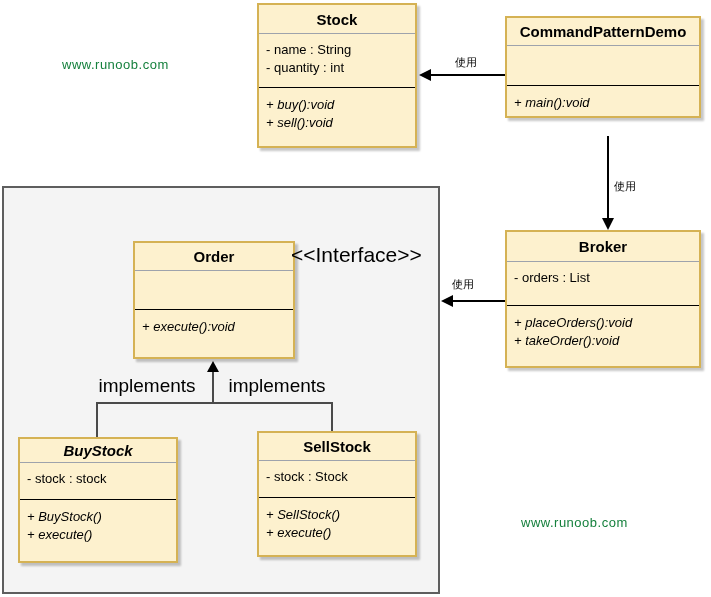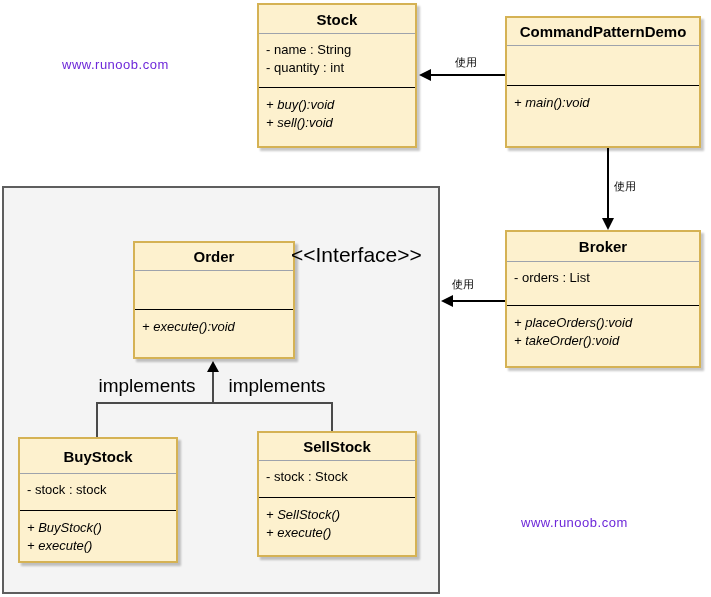--- a/index.html
+++ b/index.html
@@ -39,21 +39,21 @@
     position:absolute; font-size:11px; line-height:16px;
     white-space:nowrap; background:transparent;
   }
   .edge-label.center { transform:translateX(-50%); }
   .impl-label { font-size:19px; color:#000; }
   .stereotype {
     position:absolute; left:291px; top:243px; width:104px;
     font-size:21px; text-align:center; white-space:nowrap;
   }
   .watermark {
-    position:absolute; font-size:13px; color:#6d28d9;
+    position:absolute; font-size:13px; color:#15803d;
     letter-spacing:0.5px; white-space:nowrap;
   }
 </style>
 </head>
 <body>
 
 <div class="canvas">
 
   <div class="container-box"></div>
 
@@ -84,21 +84,21 @@
     <div class="uml-attrs" style="height:54px;">
       <div class="uml-line">- name : String</div>
       <div class="uml-line">- quantity : int</div>
     </div>
     <div class="uml-methods">
       <div class="uml-line">+ buy():void</div>
       <div class="uml-line">+ sell():void</div>
     </div>
   </div>
 
-  <div class="uml-class" style="left:505px;top:16px;width:196px;height:132px;">
+  <div class="uml-class" style="left:505px;top:16px;width:196px;height:102px;">
     <div class="uml-title" style="height:28px;">CommandPatternDemo</div>
     <div class="uml-attrs" style="height:40px;"></div>
     <div class="uml-methods">
       <div class="uml-line">+ main():void</div>
     </div>
   </div>
 
   <div class="uml-class" style="left:505px;top:230px;width:196px;height:138px;">
     <div class="uml-title" style="height:30px;">Broker</div>
     <div class="uml-attrs" style="height:44px;">
@@ -112,21 +112,21 @@
 
   <div class="uml-class" style="left:133px;top:241px;width:162px;height:118px;">
     <div class="uml-title" style="height:28px;">Order</div>
     <div class="uml-attrs" style="height:39px;"></div>
     <div class="uml-methods">
       <div class="uml-line">+ execute():void</div>
     </div>
   </div>
 
   <div class="uml-class" style="left:18px;top:437px;width:160px;height:126px;">
-    <div class="uml-title" style="height:35px;">BuyStock</div>
+    <div class="uml-title" style="height:24px;font-style:italic;">BuyStock</div>
     <div class="uml-attrs" style="height:37px;">
       <div class="uml-line">- stock : stock</div>
     </div>
     <div class="uml-methods">
       <div class="uml-line">+ BuyStock()</div>
       <div class="uml-line">+ execute()</div>
     </div>
   </div>
 
   <div class="uml-class" style="left:257px;top:431px;width:160px;height:126px;">

